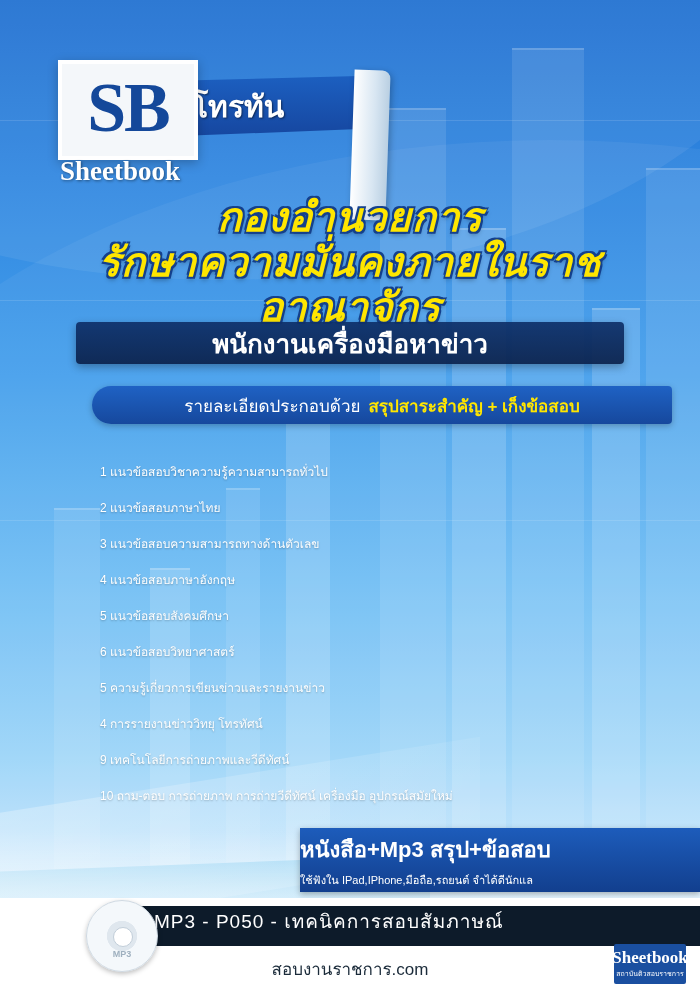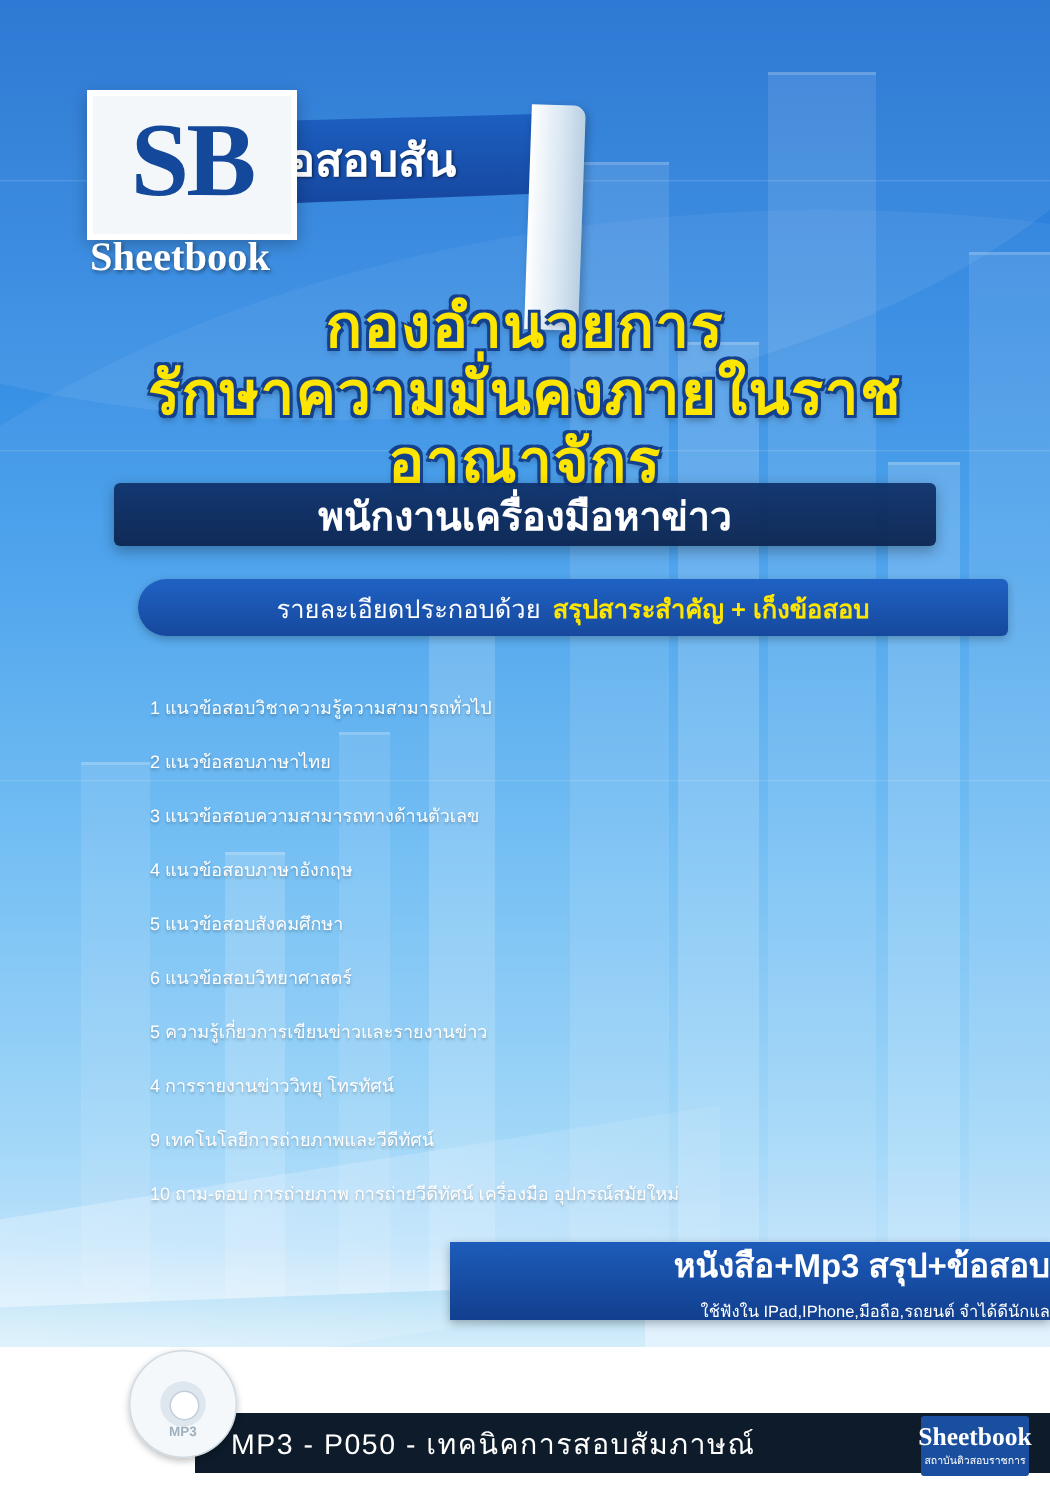--- a/index.html
+++ b/index.html
@@ -147,20 +147,21 @@
     position: absolute;
     left: 0; right: 0;
     top: 196px;
     text-align: center;
     padding: 0 10px;
     box-sizing: border-box;
   }
   .headline .l1, .headline .l2 {
     font-family: "Liberation Serif", serif;
     font-weight: bold;
+    font-style: italic;
     color: #ffe600;
     text-shadow:
       -2px -2px 0 #14408c, 2px -2px 0 #14408c,
       -2px 2px 0 #14408c, 2px 2px 0 #14408c,
       0 3px 5px rgba(0,0,0,0.35);
     letter-spacing: 1px;
     line-height: 1.12;
   }
   .headline .l1 { font-size: 40px; }
   .headline .l2 { font-size: 40px; }
@@ -224,25 +225,25 @@
     text-shadow: 0 1px 2px rgba(0,0,0,0.25);
     white-space: nowrap;
   }
 
   
   .media-banner {
     position: absolute;
     left: 300px;
     right: 0;
     top: 828px;
-    height: 52px;
+    height: 64px;
     background: linear-gradient(180deg,#1d5cbb,#123f8e);
     display: flex;
     flex-direction: column;
-    align-items: flex-end;
+    align-items: flex-start;
     justify-content: center;
     box-shadow: 0 2px 6px rgba(0,0,0,0.3);
   }
   .media-banner .m1 {
     color: #ffffff;
     font-size: 22px;
     font-weight: bold;
   }
   .media-banner .m2 {
     color: #ffffff;
@@ -259,24 +260,23 @@
     background: #ffffff;
   }
   .footer-bar {
     position: absolute;
     left: 130px;
     right: 0;
     top: 8px;
     height: 40px;
     background: #0d1b2a;
     display: flex;
-    align-items: center;
+    align-items: flex-start;
     padding-left: 24px;
     box-sizing: border-box;
-    margin-top: 36px;
   }
   .footer-bar span {
     color: #ffffff;
     font-size: 19px;
     letter-spacing: 1px;
   }
   .cd {
     position: absolute;
     left: 86px;
     top: 2px;
@@ -362,21 +362,21 @@
     <div class="glowline" style="top:300px;"></div>
     <div class="glowline" style="top:520px;"></div>
 
     <div class="water"></div>
     <div class="bridge"></div>
     <div class="ground"></div>
   </div>
 
   <div class="logo-wrap">
     <div class="ribbon">
-      <span>อสอบสัน</span>
+      <span>โทรทัน</span>
     </div>
     <div class="ribbon-curl"></div>
     <div class="logo-badge">
       <span class="logo-sb">SB</span>
     </div>
     <div class="logo-name">Sheetbook</div>
   </div>
 
   <div class="headline">
     <div class="l1">กองอำนวยการ</div>
@@ -411,19 +411,20 @@
   </div>
 
   <div class="footer">
     <div class="footer-bar">
       <span>MP3 - P050 - เทคนิคการสอบสัมภาษณ์</span>
     </div>
     <div class="cd">
       <div class="hole"></div>
       <div class="cd-txt">MP3</div>
     </div>
+    <div class="site">สอบงานราชการ.com</div>
     <div class="footer-logo">
       <div class="fl1">Sheetbook</div>
       <div class="fl2">สถาบันติวสอบราชการ</div>
     </div>
   </div>
 
 </div>
 
 </body></html>

